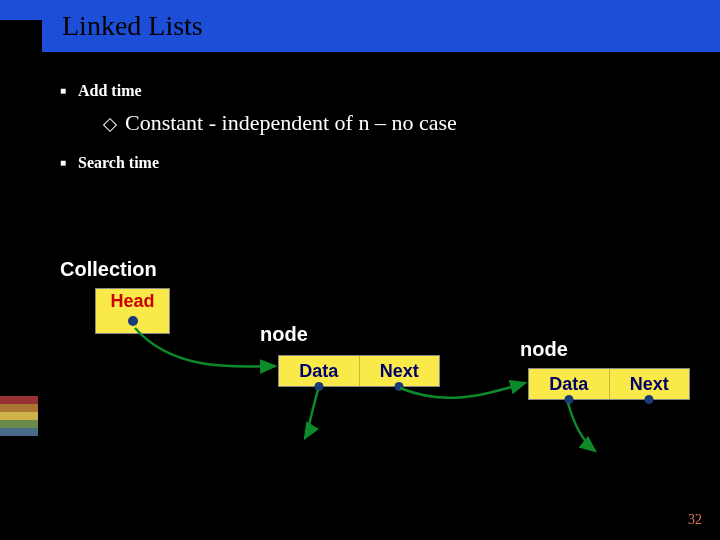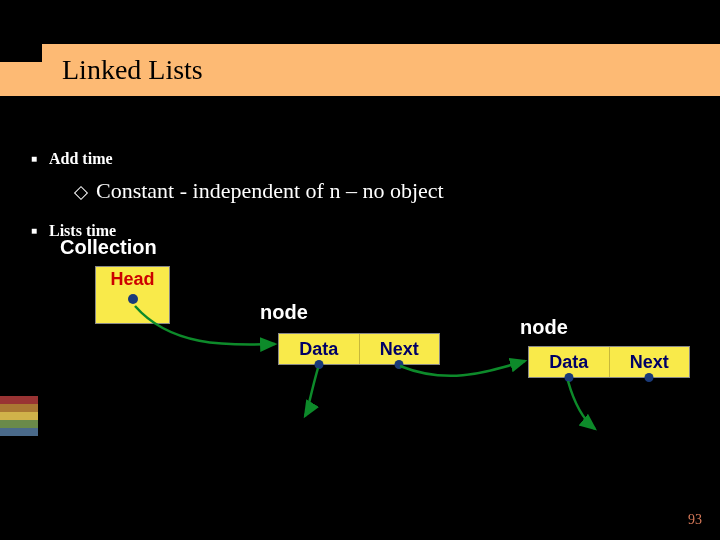--- a/index.html
+++ b/index.html
@@ -5,39 +5,37 @@
   * { margin: 0; padding: 0; box-sizing: border-box; }
   body {
     width: 720px;
     height: 540px;
     background: #000;
     font-family: Georgia, 'Times New Roman', serif;
     position: relative;
     overflow: hidden;
   }
   .title-bar {
-    background: #fdba74;
+    background: #1d4ed8;
     padding: 10px 0 10px 62px;
     font-size: 28px;
     color: #000;
     font-weight: 400;
-    margin-top: 44px;
   }
   .black-square {
     position: absolute;
     left: 0;
     top: 20px;
     width: 42px;
     height: 42px;
     background: #000;
   }
   .content {
-    padding: 30px 0 0 31px;
+    padding: 30px 0 0 60px;
     color: #fff;
-    margin-top: 24px;
   }
   .bullet-1 {
     font-size: 16px;
     font-weight: bold;
     margin-bottom: 10px;
     position: relative;
     padding-left: 18px;
   }
   .bullet-1::before {
     content: "■";
@@ -59,40 +57,40 @@
     left: 0;
     top: 10px;
     width: 8px;
     height: 8px;
     border: 1.5px solid #fff;
     transform: rotate(45deg);
   }
   .diagram {
     position: absolute;
     left: 0;
-    top: 236px;
+    top: 258px;
     width: 720px;
     height: 260px;
     padding-left: 30px;
   }
   .collection-label {
     position: absolute;
     left: 60px;
     top: 0;
     color: #fff;
     font-size: 20px;
     font-family: Arial, sans-serif;
     font-weight: bold;
   }
   .head-box {
     position: absolute;
     left: 95px;
     top: 30px;
     width: 75px;
-    height: 58px;
+    height: 46px;
     background: #f9ea4a;
     border: 1px solid #888;
     display: flex;
     flex-direction: column;
     align-items: center;
     justify-content: flex-start;
     padding-top: 2px;
   }
   .head-box .lbl {
     color: #c00;
@@ -185,22 +183,22 @@
   }
 </style>
 </head>
 <body>
 
 <div class="black-square"></div>
 <div class="title-bar">Linked Lists</div>
 
 <div class="content">
   <div class="bullet-1">Add time</div>
-  <div class="bullet-2">Constant - independent of n – no object</div>
-  <div class="bullet-1">Lists time</div>
+  <div class="bullet-2">Constant - independent of n – no case</div>
+  <div class="bullet-1">Search time</div>
 </div>
 
 <div class="stripes">
   <div style="background:#993333"></div>
   <div style="background:#aa7733"></div>
   <div style="background:#d0b24a"></div>
   <div style="background:#6a8a4a"></div>
   <div style="background:#4a6a8a"></div>
 </div>
 
@@ -247,13 +245,13 @@
     <path d="M135,70 C170,110 225,110 275,108" stroke="#0d8a2a" stroke-width="2.5" fill="none" marker-end="url(#ah)"></path>
 
     <path d="M400,130 C450,150 490,135 525,125" stroke="#0d8a2a" stroke-width="2.5" fill="none" marker-end="url(#ah)"></path>
 
     <path d="M318,132 C310,160 308,175 305,180" stroke="#0d8a2a" stroke-width="2.5" fill="none" marker-end="url(#ah)"></path>
 
     <path d="M568,145 C575,170 585,185 595,193" stroke="#0d8a2a" stroke-width="2.5" fill="none" marker-end="url(#ah)"></path>
   </svg>
 </div>
 
-<div class="page-num">93</div>
+<div class="page-num">32</div>
 
 </body></html>

